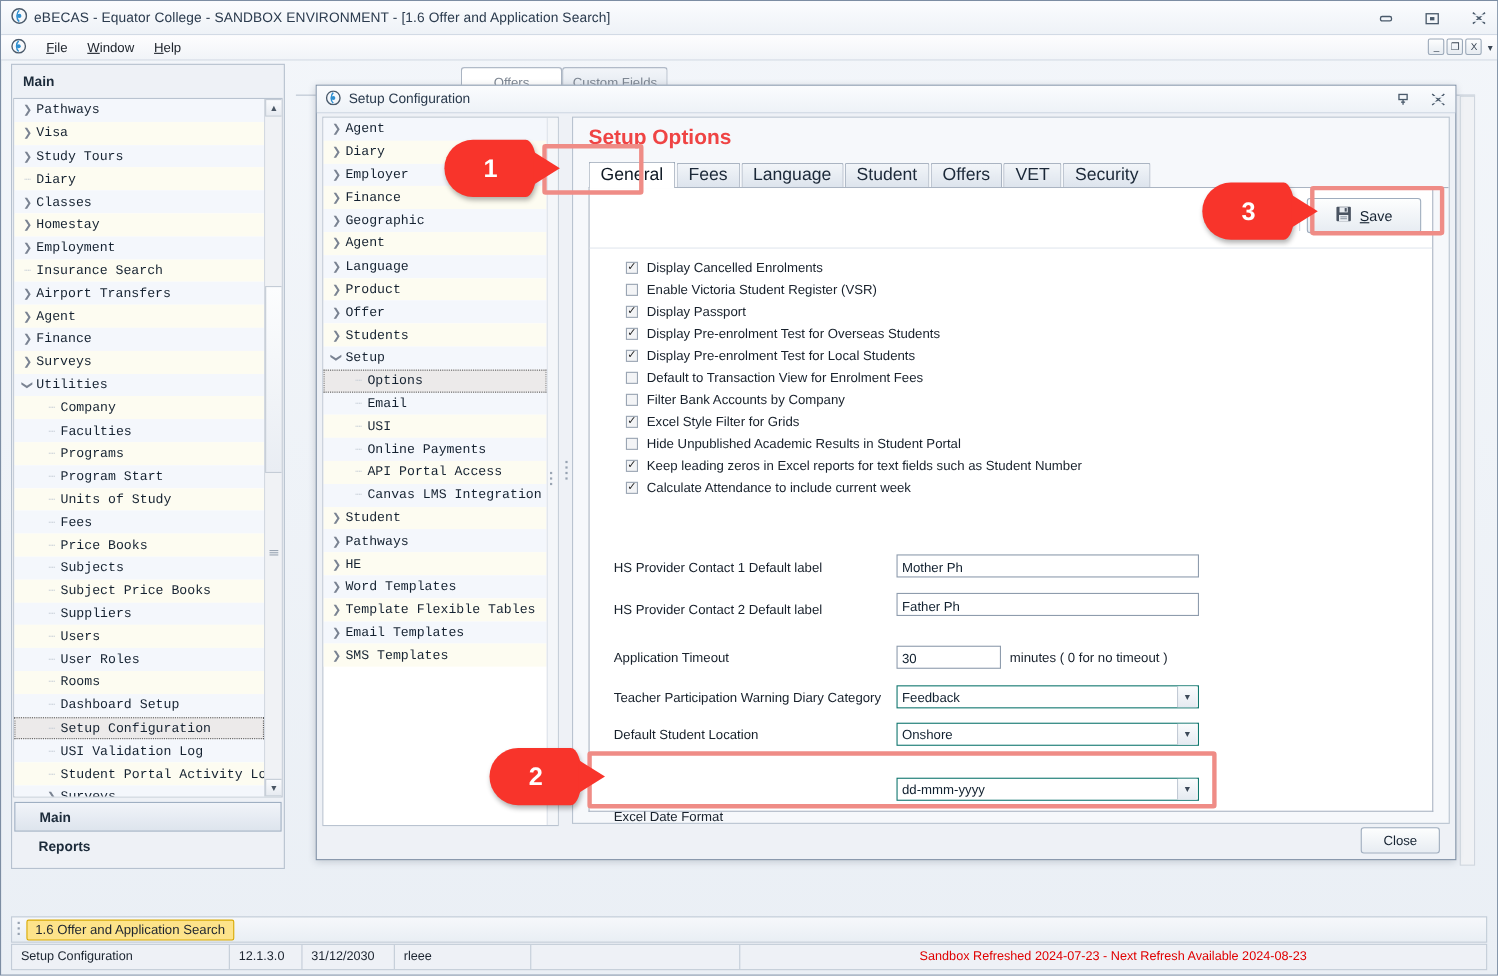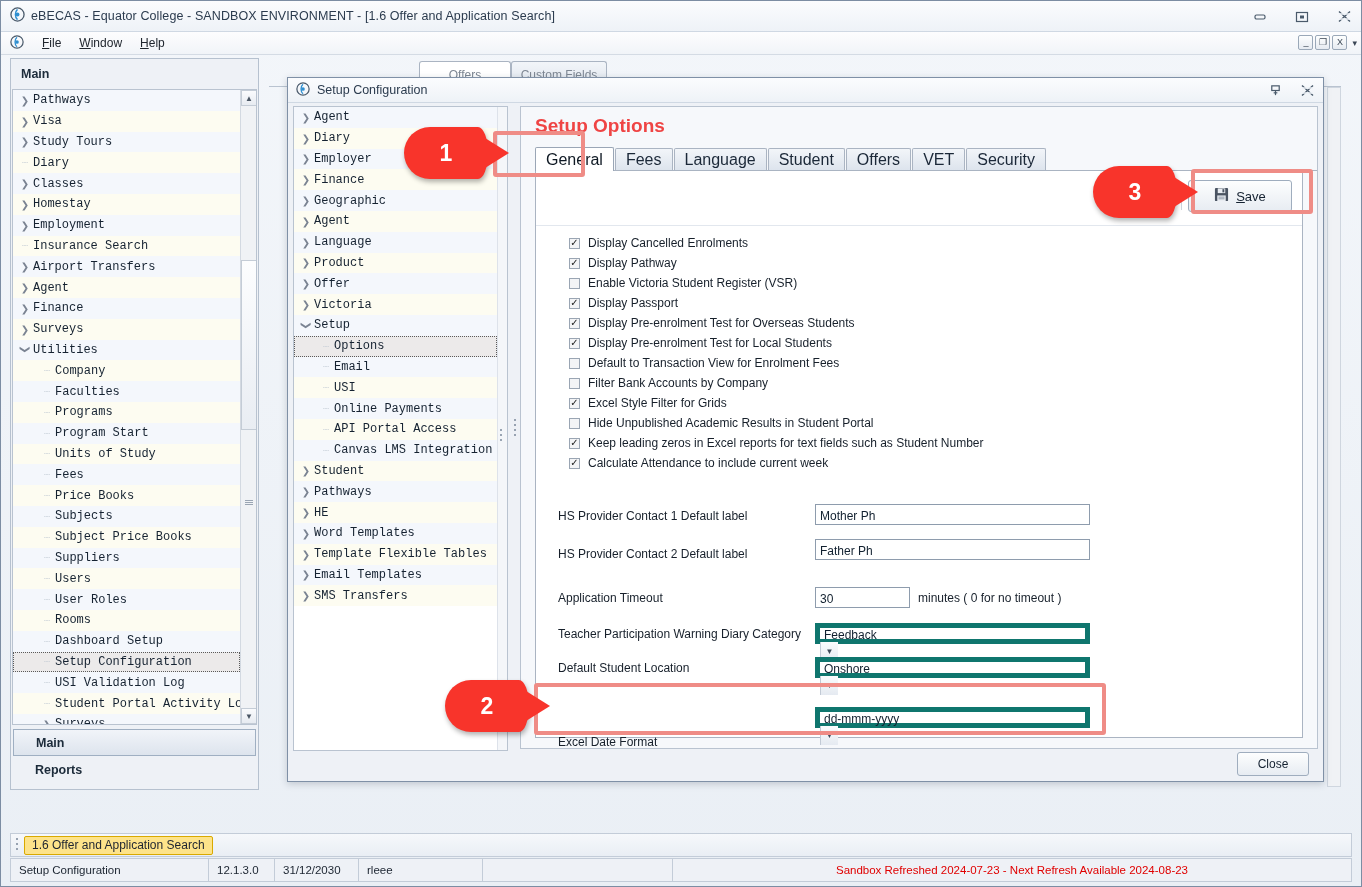--- a/index.html
+++ b/index.html
@@ -148,22 +148,22 @@
 
   
   #cb-list { position:absolute; left:33px; top:62px; }
   .cbrow { height:20px; display:flex; align-items:center; font-size:12px; color:#17202b; }
   .cbox { width:11px; height:11px; border:1px solid #9aa5b3; background:#f3f4f6; margin-right:8px;
      display:flex; align-items:center; justify-content:center; flex:0 0 auto; }
   .cbox.on:after { content:"✓"; font-size:10px; line-height:10px; color:#222; }
   .flabel { position:absolute; font-size:12px; color:#17202b; }
   .finput { position:absolute; border:1px solid #8e9cad; background:#fff; height:21px;
      font-size:12px; color:#11202f; padding:2px 4px 0 4px; display:flex; align-items:center; }
-  .fcombo { position:absolute; border:5px solid #0f766e; background:#fff; height:21px;
-     font-size:12px; color:#11202f; display:flex; align-items:flex-start;flex-direction:column; }
+  .fcombo { position:absolute; border:1px solid #0f766e; background:#fff; height:21px;
+     font-size:12px; color:#11202f; display:flex; align-items:center; }
   .fcombo .txt { padding:0 4px; flex:1 1 auto; }
   .fcombo .arrow { width:18px; height:19px; border-left:1px solid #c2cad5;
      background:linear-gradient(#fafcfd,#e5eaf1); display:flex; align-items:center;
      justify-content:center; font-size:8px; color:#3d4a59; flex:0 0 auto; margin:0 1px 0 0;}
   .funit { position:absolute; font-size:12px; color:#17202b; }
 
   
   #dlg-bottom { position:absolute; left:0; right:0; bottom:0; height:32px; }
   #close-btn { position:absolute; right:14px; top:3px; width:72px; height:24px;
      border:1px solid #9fadbe; border-radius:3px;
@@ -467,21 +467,21 @@
           <div class="tnode alt" style="padding-left: 6px;">
             <span class="tw">❯</span>
             <span class="tlabel">Product</span>
           </div>
           <div class="tnode odd" style="padding-left: 6px;">
             <span class="tw">❯</span>
             <span class="tlabel">Offer</span>
           </div>
           <div class="tnode alt" style="padding-left: 6px;">
             <span class="tw">❯</span>
-            <span class="tlabel">Victoria</span>
+            <span class="tlabel">Students</span>
           </div>
           <div class="tnode odd" style="padding-left: 6px;">
             <span class="tw" style="transform: rotate(90deg);">❯</span>
             <span class="tlabel">Setup</span>
           </div>
           <div class="tnode alt sel" style="padding-left: 26px;">
             <span class="tw" style="color: rgb(194, 202, 212);">┈</span>
             <span class="tlabel">Options</span>
           </div>
           <div class="tnode odd" style="padding-left: 26px;">
@@ -523,21 +523,21 @@
           <div class="tnode alt" style="padding-left: 6px;">
             <span class="tw">❯</span>
             <span class="tlabel">Template Flexible Tables</span>
           </div>
           <div class="tnode odd" style="padding-left: 6px;">
             <span class="tw">❯</span>
             <span class="tlabel">Email Templates</span>
           </div>
           <div class="tnode alt" style="padding-left: 6px;">
             <span class="tw">❯</span>
-            <span class="tlabel">SMS Transfers</span>
+            <span class="tlabel">SMS Templates</span>
           </div>
         </div>
       <div class="dlg-vs">
         <div class="g">
             <div></div>
             <div></div>
             <div></div>
           </div>
       </div>
     </div>
@@ -593,24 +593,20 @@
               <span><u>S</u>ave</span>
             </div>
           </div>
         </div>
         <div id="cb-list">
             <div class="cbrow">
               <span class="cbox on"></span>
               <span>Display Cancelled Enrolments</span>
             </div>
             <div class="cbrow">
-              <span class="cbox on"></span>
-              <span>Display Pathway</span>
-            </div>
-            <div class="cbrow">
               <span class="cbox"></span>
               <span>Enable Victoria Student Register (VSR)</span>
             </div>
             <div class="cbrow">
               <span class="cbox on"></span>
               <span>Display Passport</span>
             </div>
             <div class="cbrow">
               <span class="cbox on"></span>
               <span>Display Pre-enrolment Test for Overseas Students</span>

